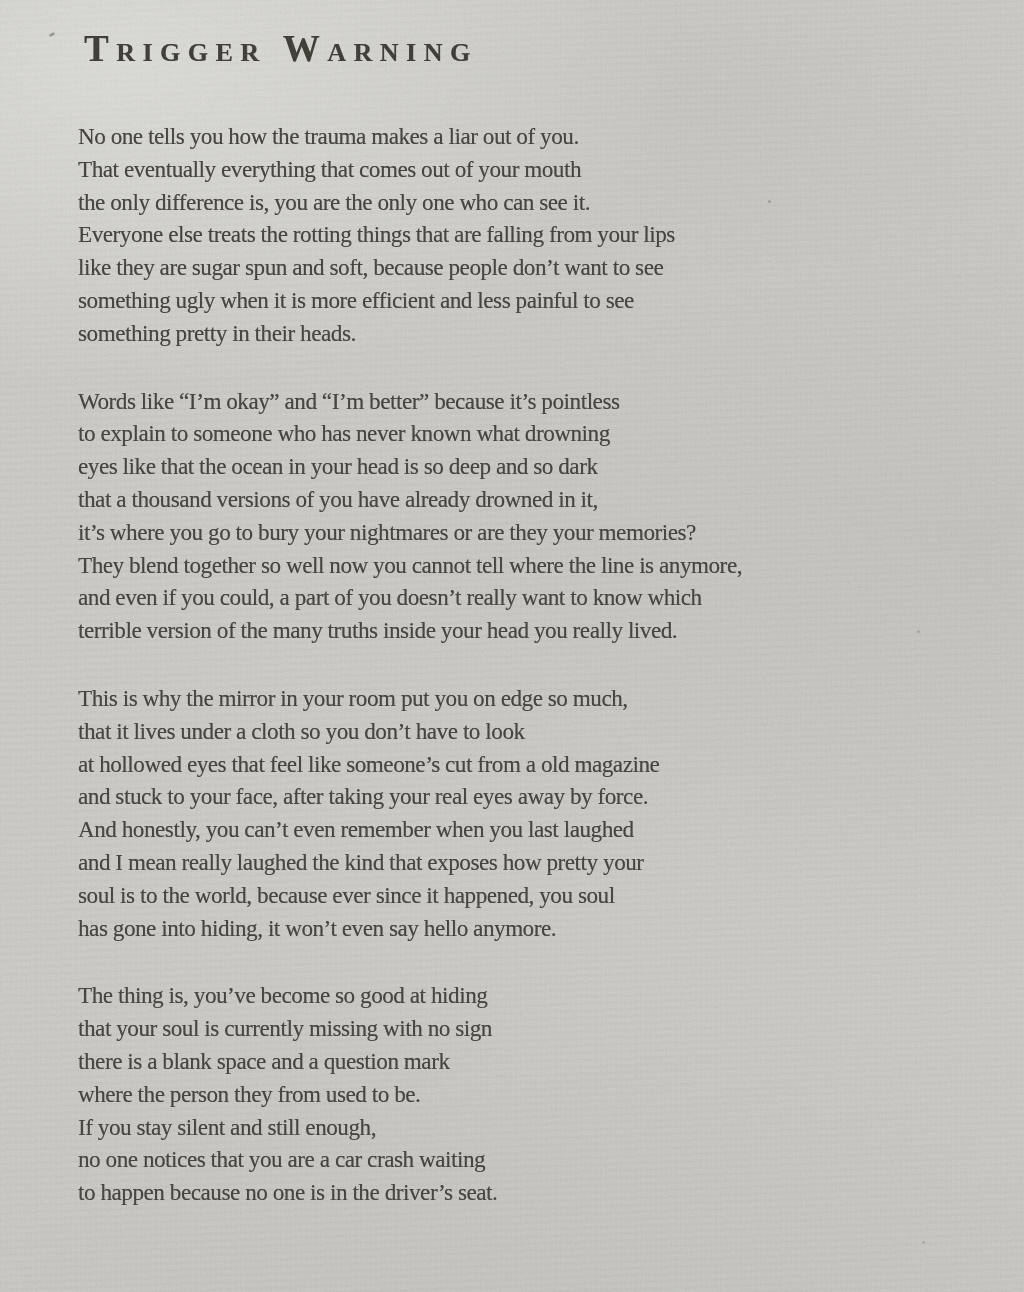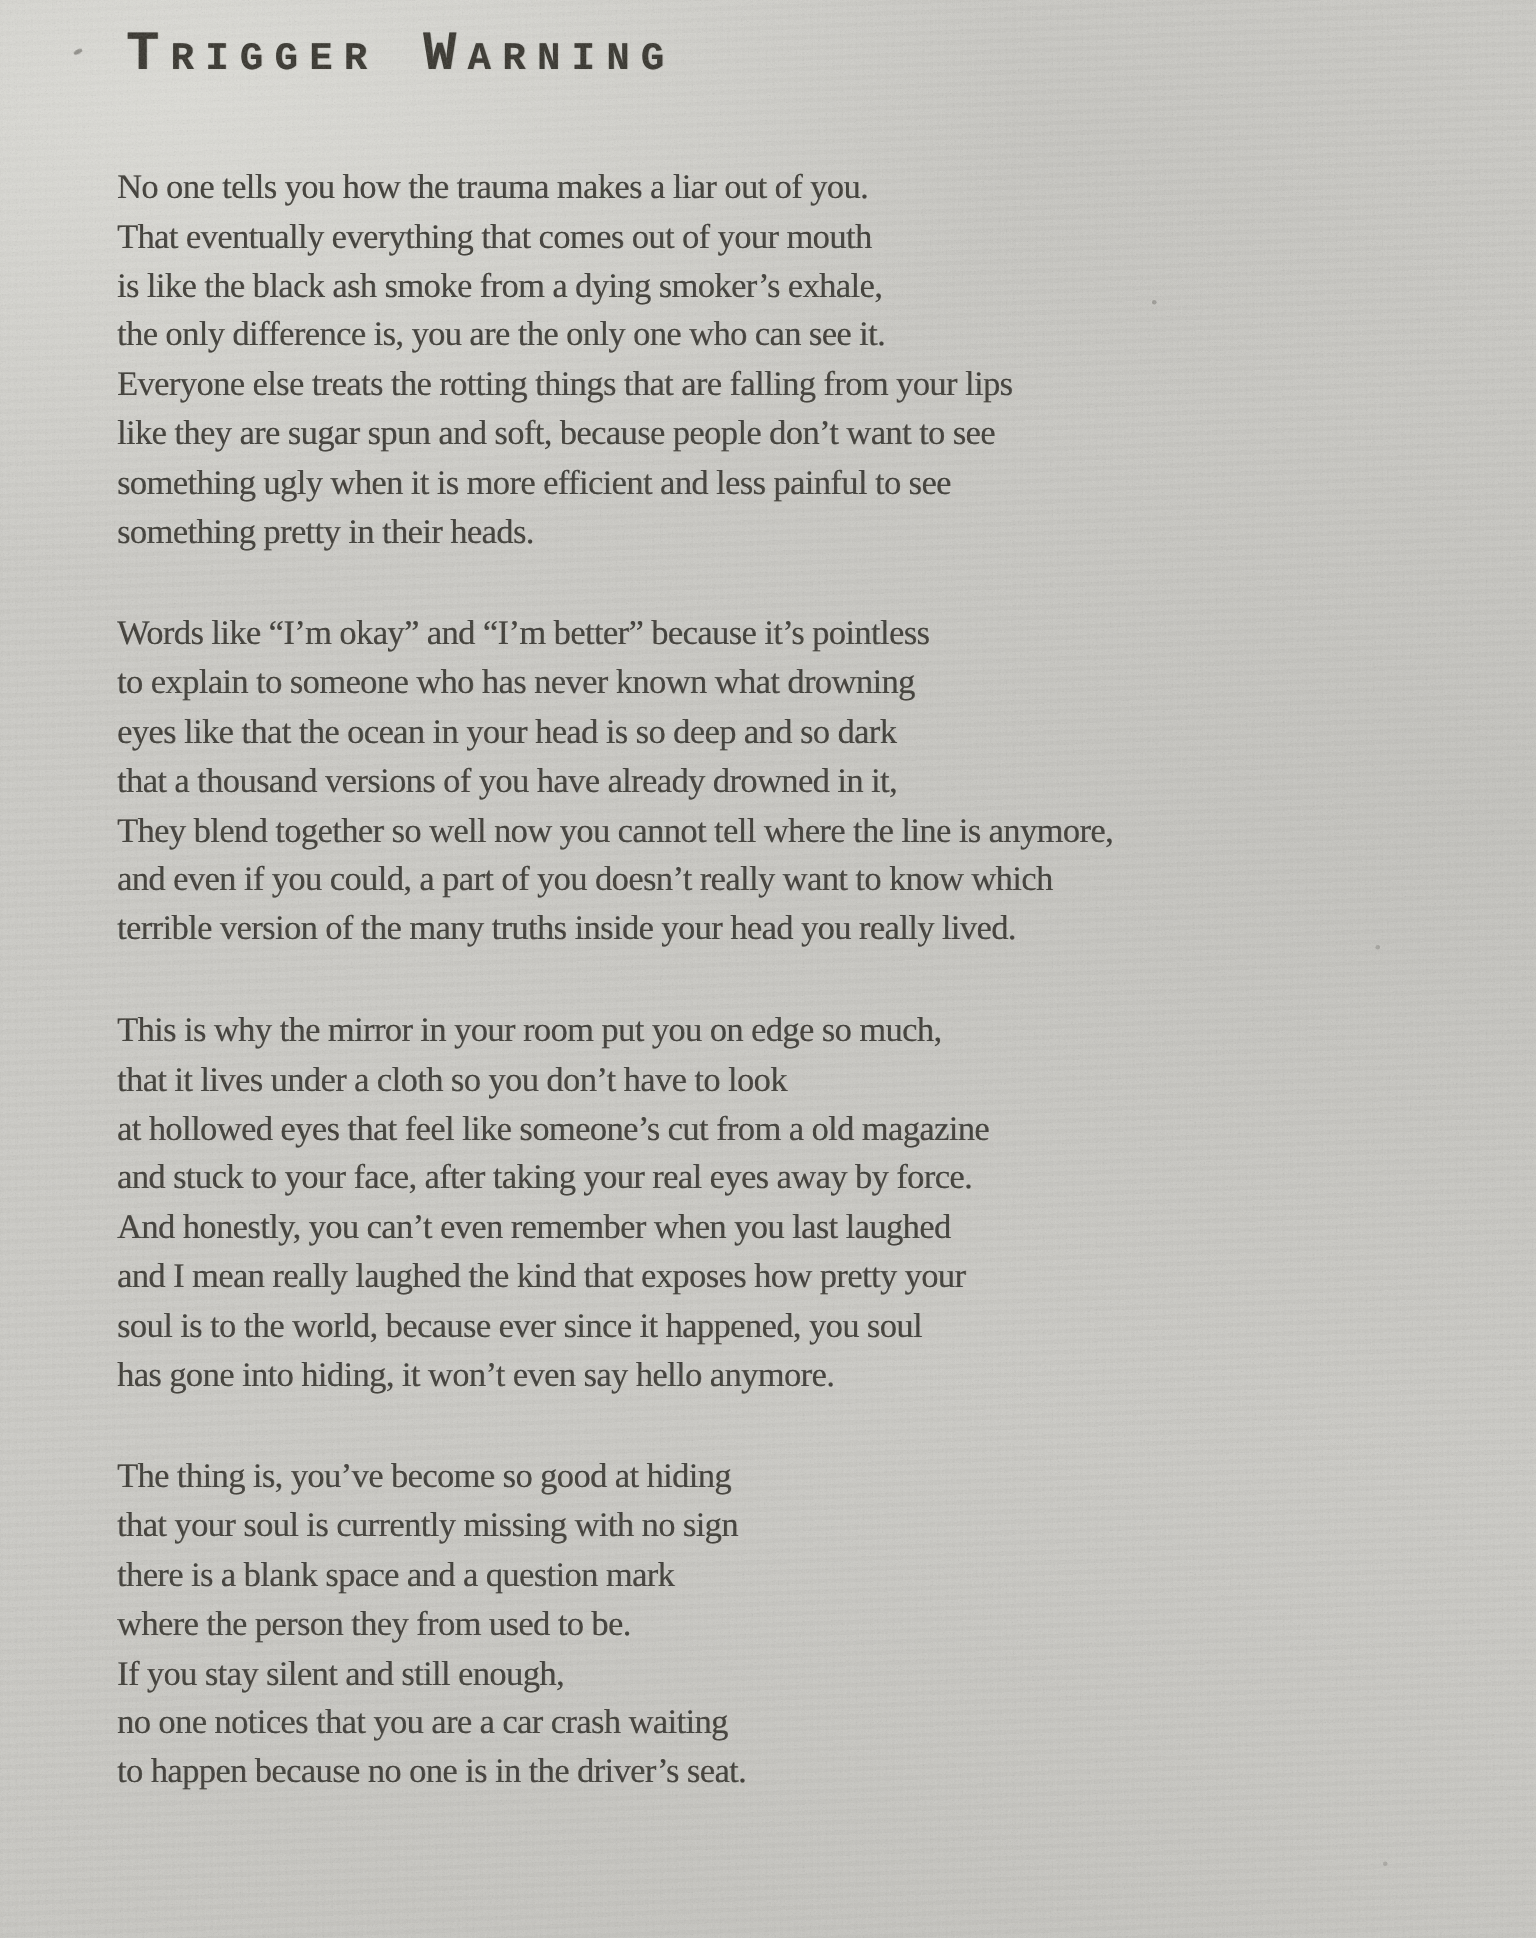--- a/index.html
+++ b/index.html
@@ -22,22 +22,22 @@
     font-family: "Liberation Serif", "DejaVu Serif", serif;
   }
   .page {
     position: absolute;
     inset: 0;
     padding: 12px 30px 0 78px;
     box-sizing: border-box;
     z-index: 1;
   }
   .title {
-    margin: 3px 0 0 6px;
-    font-family: Liberation Mono, monospace;
+    margin: 15px 0 0 6px;
+    font-family: Liberation Serif, serif;
     font-weight: 600;
     font-size: 37px;
     line-height: 44px;
     font-variant: small-caps;
     letter-spacing: 7.5px;
     color: var(--title-ink, #33312a);
     text-shadow: 0.3px 0.3px 0.5px rgba(40,38,32,0.45);
   }
   .poem { margin-top: 50px; }
   .stanza { margin: 0; }
@@ -72,33 +72,33 @@
 </head>
 <body>
 
 <div class="page">
   <h1 class="title">Trigger Warning</h1>
 
   <div class="poem">
     <div class="stanza">
       <p class="line">No one tells you how the trauma makes a liar out of you.</p>
       <p class="line">That eventually everything that comes out of your mouth</p>
-      <p class="line">is like the black ash smoke from a dying smoker’s exhale,</p>
       <p class="line">the only difference is, you are the only one who can see it.</p>
       <p class="line">Everyone else treats the rotting things that are falling from your lips</p>
       <p class="line">like they are sugar spun and soft, because people don’t want to see</p>
       <p class="line">something ugly when it is more efficient and less painful to see</p>
       <p class="line">something pretty in their heads.</p>
     </div>
 
     <div class="stanza">
       <p class="line">Words like “I’m okay” and “I’m better” because it’s pointless</p>
       <p class="line">to explain to someone who has never known what drowning</p>
       <p class="line">eyes like that the ocean in your head is so deep and so dark</p>
       <p class="line">that a thousand versions of you have already drowned in it,</p>
+      <p class="line">it’s where you go to bury your nightmares or are they your memories?</p>
       <p class="line">They blend together so well now you cannot tell where the line is anymore,</p>
       <p class="line">and even if you could, a part of you doesn’t really want to know which</p>
       <p class="line">terrible version of the many truths inside your head you really lived.</p>
     </div>
 
     <div class="stanza">
       <p class="line">This is why the mirror in your room put you on edge so much,</p>
       <p class="line">that it lives under a cloth so you don’t have to look</p>
       <p class="line">at hollowed eyes that feel like someone’s cut from a old magazine</p>
       <p class="line">and stuck to your face, after taking your real eyes away by force.</p>

